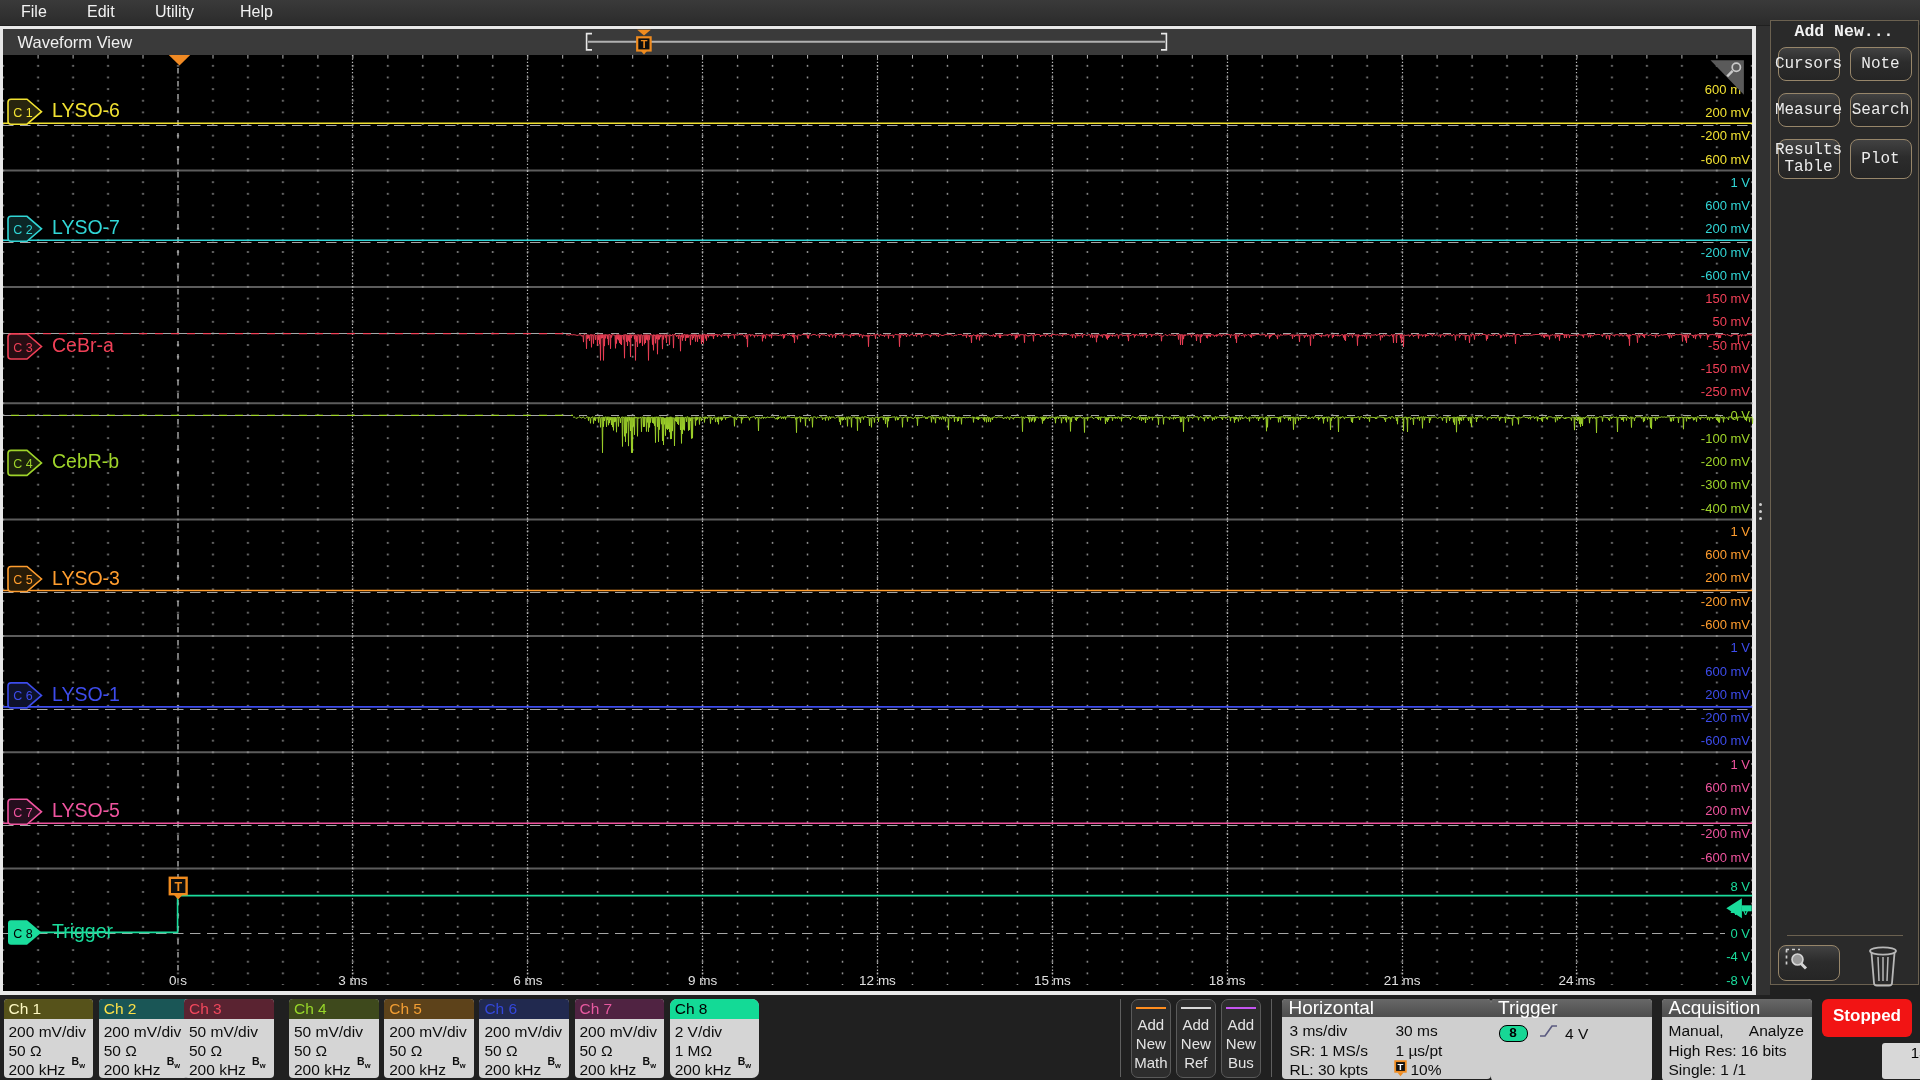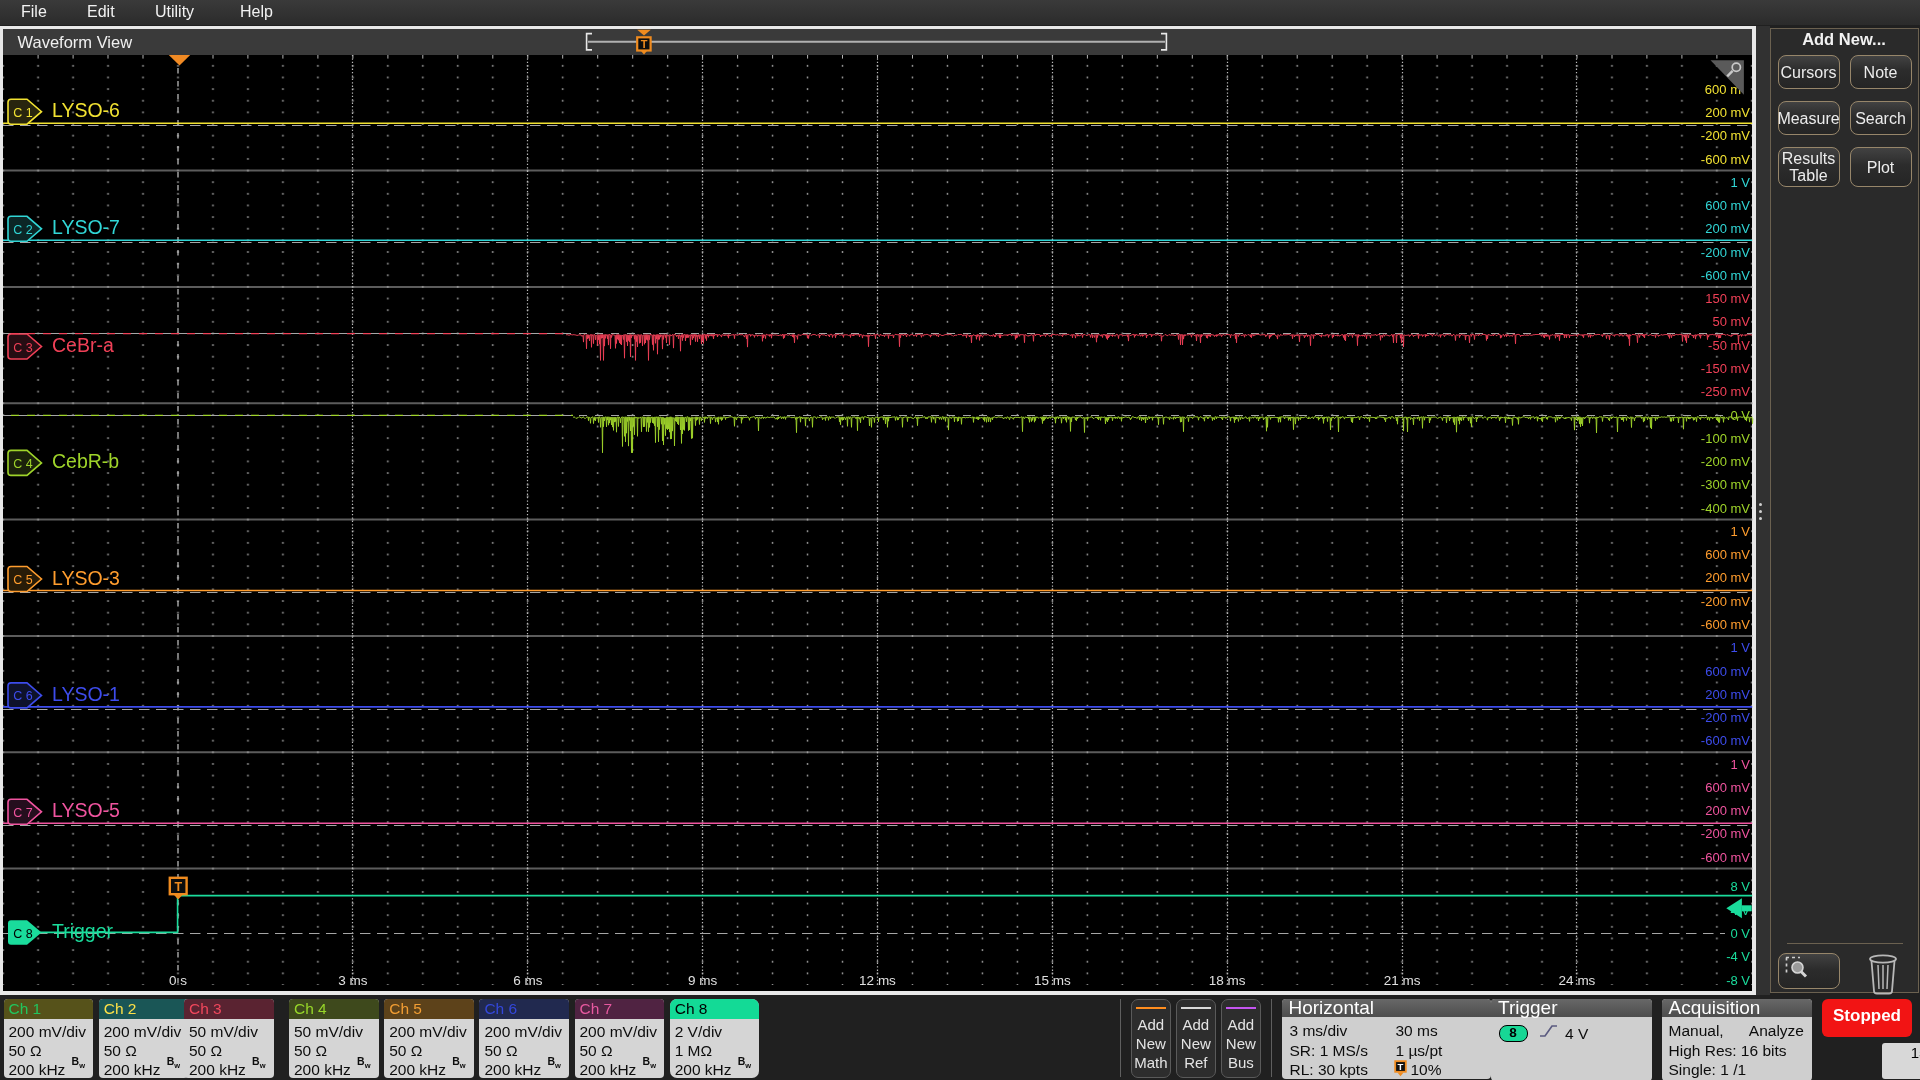--- a/index.html
+++ b/index.html
@@ -4,22 +4,22 @@
 html,body { width:1920px; height:1080px; background:#202020; overflow:hidden;
   font-family:"Liberation Sans",sans-serif; }
 #menubar { position:absolute; left:0; top:0; width:1920px; height:25px;
   background:linear-gradient(#3a3a3a,#2b2b2b); color:#f2f2f2; font-size:16px; }
 #menubar span { position:absolute; top:3px; }
 #winborder { position:absolute; left:0; top:26px; width:1755.5px; height:968.5px; background:#e8e8e8; }
 #titlebar { position:absolute; left:2.5px; top:28.5px; width:1749.7px; height:26.5px; background:#3a3a3a;
   color:#f0f0f0; font-size:16.5px; }
 #plot { position:absolute; left:2.5px; top:55px; width:1749.7px; height:935.7px; background:#000; }
 #rstrip { position:absolute; left:1755.5px; top:26px; width:14px; height:968.5px; background:#313131; }
-#panel { position:absolute; left:1769.5px; top:28px; width:149px; height:965px; background:#2a2a2a;
-  border:1px solid #6b6150; }
+#panel { position:absolute; left:1769.5px; top:20px; width:149px; height:965px; background:#2a2a2a;
+  border:1px solid #6b6150;font-family:Liberation Mono, monospace; }
 .pbtn { position:absolute; width:62px; height:34px; border:1px solid #97866a; border-radius:8px;
   background:linear-gradient(#424242,#2c2c2c 45%,#252525); color:#ececec; font-size:16px;
   display:flex; align-items:center; justify-content:center; text-align:center; line-height:17px; }
 #bottombar { position:absolute; left:0; top:994.5px; width:1920px; height:85.5px; background:#202020; }
 .badge { position:absolute; top:4.5px; width:89.5px; height:79px; border-radius:4px; overflow:hidden;
   background:#d5d5d5; }
 .bhead { height:19.5px; font-size:15.5px; padding-left:5px; line-height:19.5px; }
 .bbody { color:#0d0d0d; font-size:15.5px; padding:3px 0 0 5px; line-height:19.4px; position:relative; }
 .bw { position:absolute; right:8px; bottom:4px; font-size:10.5px; font-weight:bold; }
 .bw sub { font-size:7.5px; }
@@ -240,21 +240,21 @@
 <path d="M592,33.6 H586.6 V49.9 H592" stroke="#e8e8e8" stroke-width="1.6" fill="none"></path>
 <path d="M1161,33.6 H1166.4 V49.9 H1161" stroke="#e8e8e8" stroke-width="1.6" fill="none"></path>
 <line x1="588" y1="41.7" x2="1165" y2="41.7" stroke="#b2b2b2" stroke-width="2"></line>
 <polygon points="637.2,29.8 650.8,29.8 644,35.4" fill="#ef8b1f"></polygon>
 <rect x="637.2" y="37.3" width="13.4" height="13.2" fill="#0d0d0d" stroke="#ef8b1f" stroke-width="2.2"></rect>
 <text x="644" y="47.8" text-anchor="middle" font-size="11px" font-weight="bold" fill="#ef8b1f">T</text>
 <polygon points="640.6,50.6 647.4,50.6 644,54.6" fill="#ef8b1f"></polygon>
 </svg>
 <div id="bottombar">
 <div class="badge" style="left:3.5px;">
-<div class="bhead" style="background:#56521a;color:#22c55e">Ch 1</div>
+<div class="bhead" style="background:#56521a;color:#fef9c3">Ch 1</div>
 <div class="bbody">
         <div>200 mV/div</div>
         <div>50 Ω</div>
         <div class="bwrow">200 kHz<span class="bw">B<sub>w</sub></span></div>
       </div>
 </div>
 <div class="badge" style="left:98.7px;">
 <div class="bhead" style="background:#1a5656;color:#fde047">Ch 2</div>
 <div class="bbody">
         <div>200 mV/div</div>

